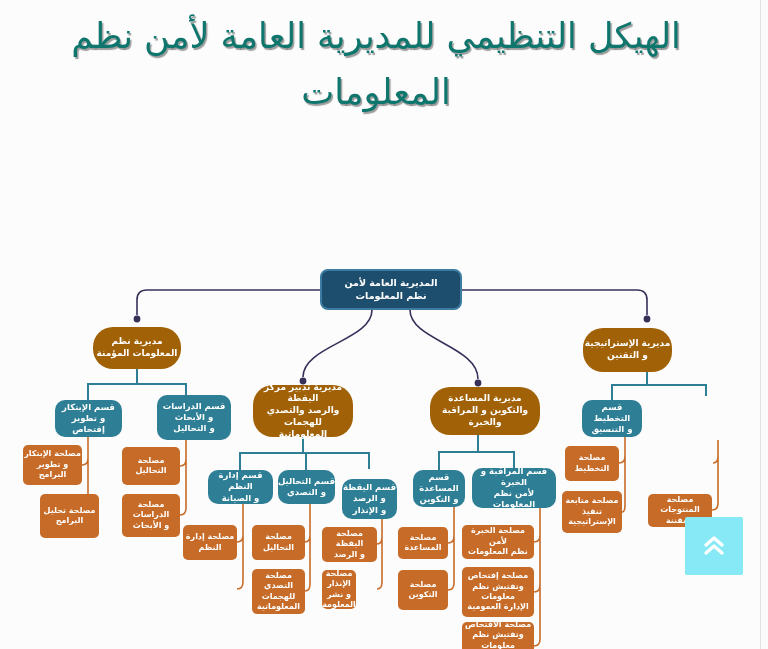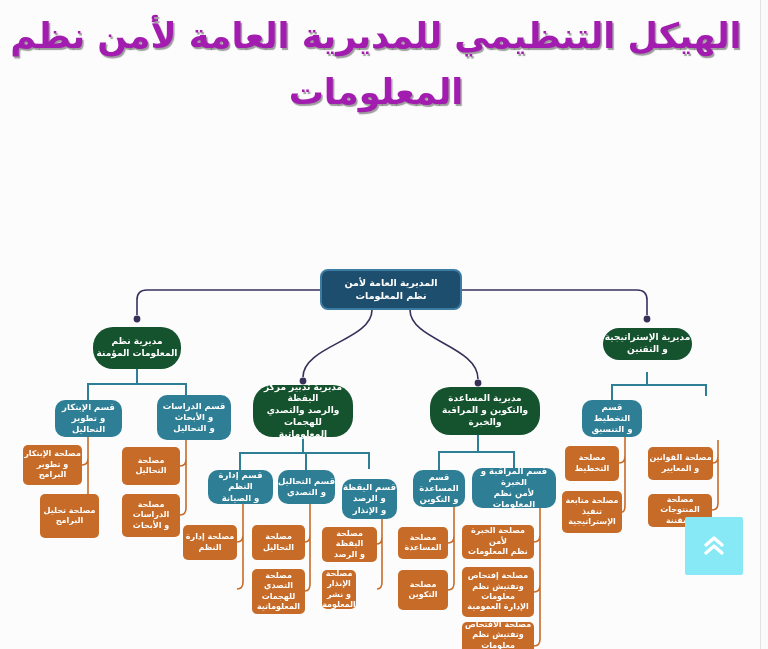--- a/index.html
+++ b/index.html
@@ -4,41 +4,41 @@
 <style>
   html,body{margin:0;padding:0;}
   body{
     width:768px;height:649px;position:relative;overflow:hidden;
     background:#fdfcfc;
     font-family:"DejaVu Sans","Liberation Sans",sans-serif;
   }
   .page-title{
     position:absolute;left:0;top:8px;width:752px;
     text-align:center;direction:rtl;
-    font-size:35px;font-weight:bold;line-height:1.6;
-    color:#a21caf;white-space:pre-line;
+    font-size:35px;font-weight:normal;line-height:1.6;
+    color:#0f766e;white-space:pre-line;
     text-shadow:1.5px 1.5px 1px rgba(40,40,40,.45);
   }
   .chart{position:absolute;left:0;top:0;width:768px;height:649px;margin-top:32px;}
   svg.wires{position:absolute;left:0;top:0;pointer-events:none;}
   .node{
     position:absolute;display:flex;align-items:center;justify-content:center;
     text-align:center;color:#fff;font-weight:bold;direction:rtl;
     white-space:pre-line;box-sizing:border-box;line-height:1.3;
   }
   .root{background:#1E4E6D;border:2px solid #3c7ca3;border-radius:8px;font-size:9.5px;}
-  .dir {background:#14532d;border-radius:20px;font-size:9px;}
+  .dir {background:#a16207;border-radius:20px;font-size:9px;}
   .dept{background:#2E7F96;border-radius:10px;font-size:8.5px;}
   .svc {background:#C76B28;border-radius:5px;font-size:8px;}
 
   #n-root{left:320px;top:237px;width:142px;height:41px}
   #n-d0{left:93px;top:295px;width:88px;height:42px}
   #n-d1{left:253px;top:353px;width:100px;height:52px}
   #n-d2{left:430px;top:355px;width:110px;height:48px}
-  #n-d3{left:603px;top:296px;width:89px;height:32px}
+  #n-d3{left:583px;top:296px;width:89px;height:44px}
 
   #n-t0{left:55px;top:368px;width:67px;height:37px}
   #n-t1{left:157px;top:363px;width:74px;height:45px}
   #n-t2{left:208px;top:438px;width:65px;height:34px}
   #n-t3{left:278px;top:438px;width:57px;height:34px}
   #n-t4{left:342px;top:447px;width:55px;height:40px}
   #n-t5{left:413px;top:438px;width:52px;height:37px}
   #n-t6{left:472px;top:436px;width:84px;height:40px}
   #n-t7{left:582px;top:368px;width:60px;height:37px}
   #n-t8{left:668px;top:364px;width:77px;height:44px}
@@ -124,21 +124,21 @@
   <div id="n-d1" class="node dir">مديرية تدبير مركز اليقظة
 والرصد والتصدي للهجمات
 المعلوماتية</div>
   <div id="n-d2" class="node dir">مديرية المساعدة
 والتكوين و المراقبة
 والخبرة</div>
   <div id="n-d3" class="node dir">مديرية الإستراتيجية
 و التقنين</div>
 
   <div id="n-t0" class="node dept">قسم الإبتكار
-و تطوير التحاليل</div>
+و تطوير إفتحاص</div>
   <div id="n-t1" class="node dept">قسم الدراسات
 و الأبحاث
 و التحاليل</div>
   <div id="n-t2" class="node dept">قسم إدارة النظم
 و الصيانة</div>
   <div id="n-t3" class="node dept">قسم التحاليل
 و التصدي</div>
   <div id="n-t4" class="node dept">قسم اليقظة
 و الرصد
 و الإنذار</div>
@@ -181,22 +181,20 @@
 الإدارة العمومية</div>
   <div id="n-s14" class="node svc">مصلحة الافتحاص
 وتفتيش نظم
 معلومات
 المؤسسات العمومية</div>
   <div id="n-s15" class="node svc">مصلحة
 التخطيط</div>
   <div id="n-s16" class="node svc">مصلحة متابعة
 تنفيذ
 الإستراتيجية</div>
-  <div id="n-s17" class="node svc">مصلحة القوانين
-و المعايير</div>
   <div id="n-s18" class="node svc">مصلحة المنتوجات
 المقننة</div>
 </div>
 
 <button class="scroll-top">
   <span style="display:flex">
     <svg width="26" height="24" viewBox="0 0 26 24" fill="none" stroke="#ffffff" stroke-width="3.4" stroke-linecap="round" stroke-linejoin="round">
       <polyline points="5,11 13,4 21,11"></polyline>
       <polyline points="5,19 13,12 21,19"></polyline>
     </svg>

